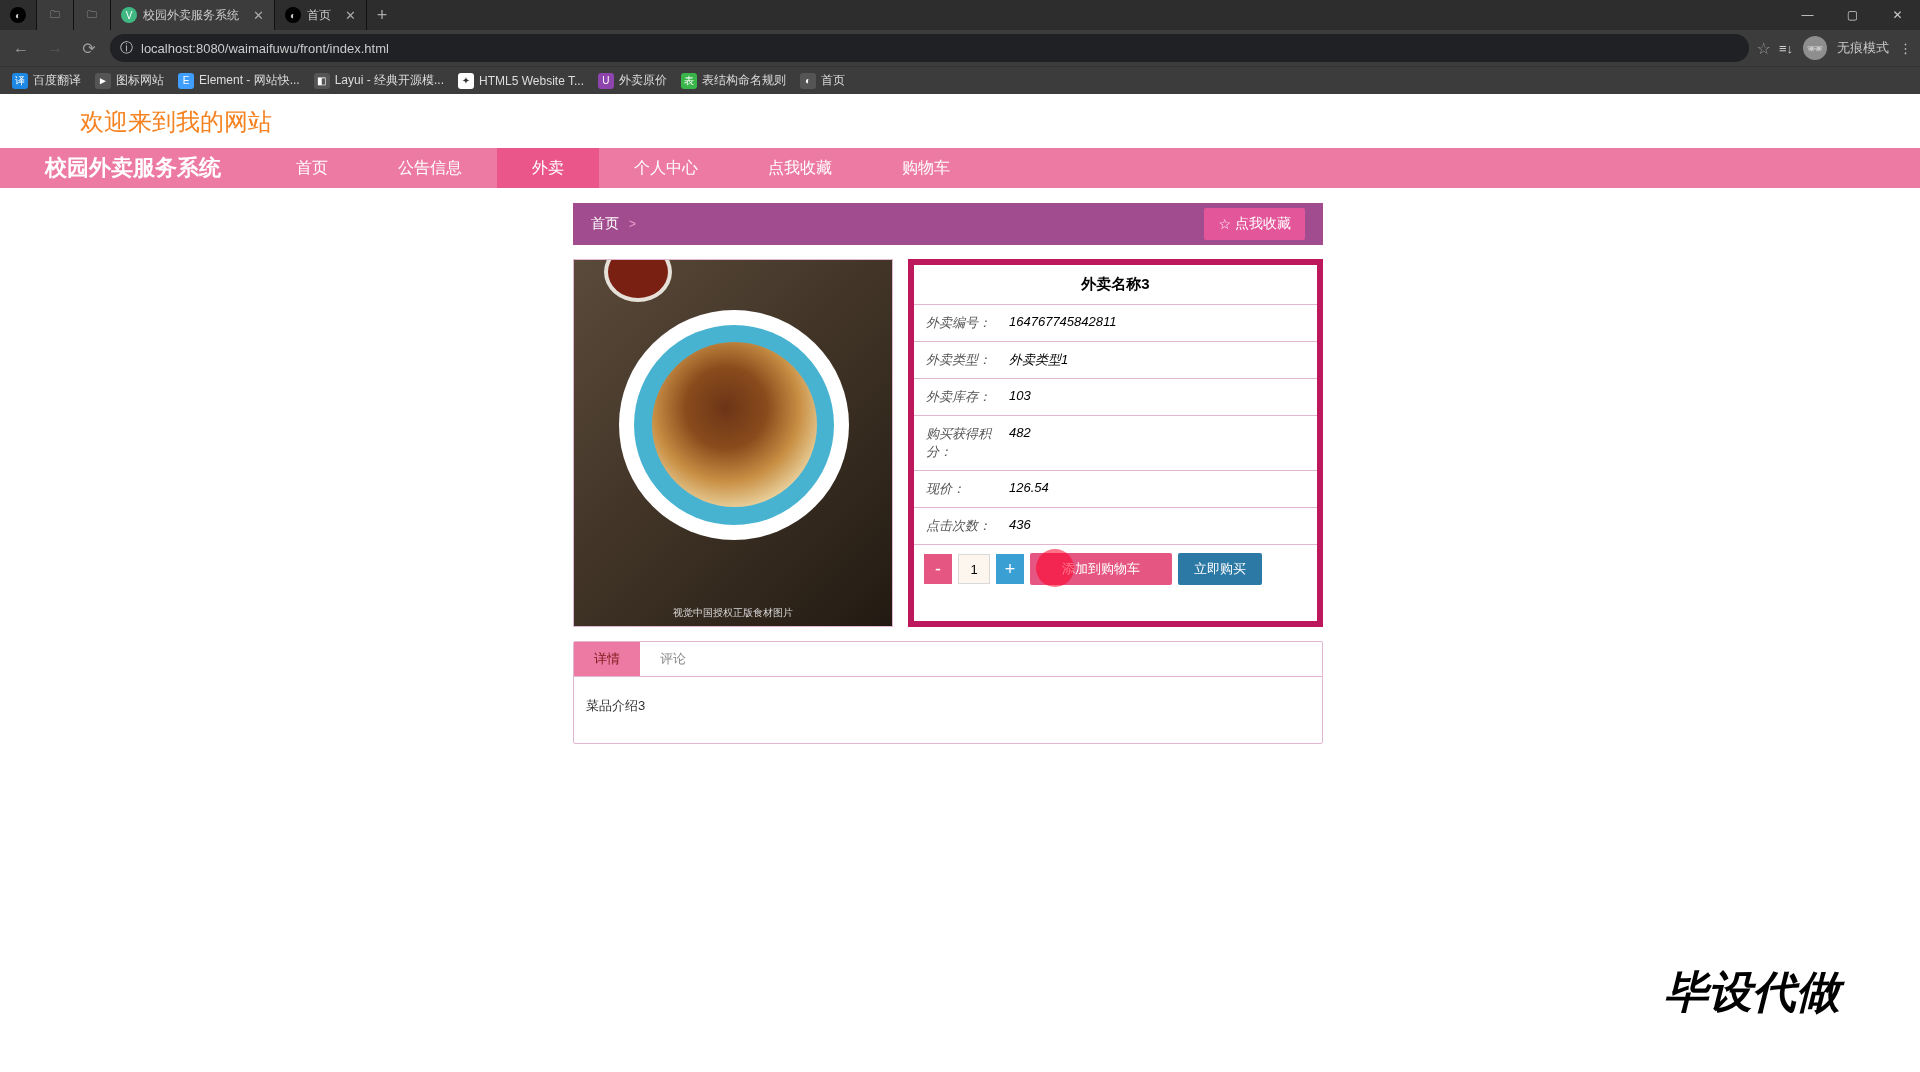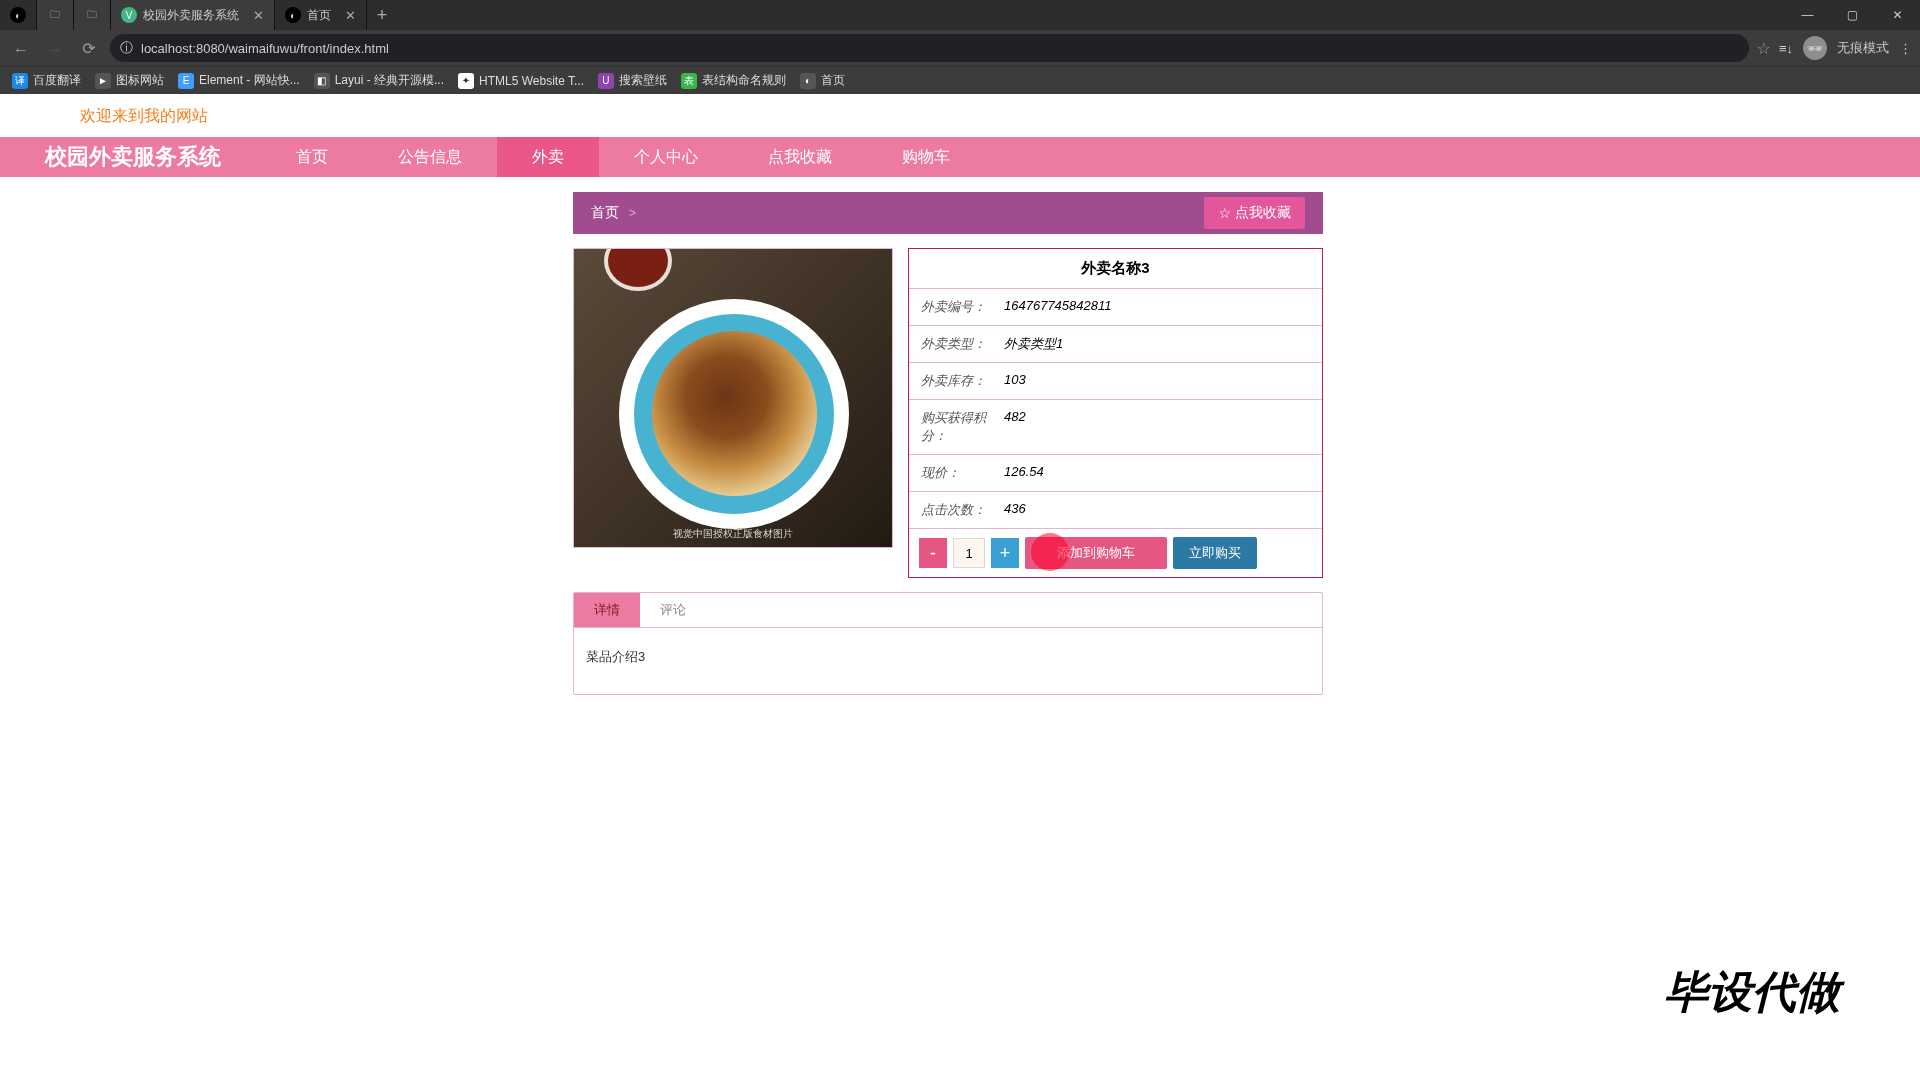--- a/index.html
+++ b/index.html
@@ -19,34 +19,34 @@
     .addr-right { display:flex; align-items:center; gap:10px; color:#ccc; font-size:13px; }
     .avatar { width:24px; height:24px; border-radius:50%; background:#8e8e8e; display:flex; align-items:center; justify-content:center; }
     .bm-bar { background:#3c3c3c; height:28px; display:flex; align-items:center; gap:14px; padding:0 12px; color:#ddd; font-size:12px; border-top:1px solid #333; }
     .bm { display:flex; align-items:center; gap:5px; }
     .bm-icon { width:16px; height:16px; background:#1e88e5; border-radius:3px; font-size:10px; display:flex; align-items:center; justify-content:center; color:#fff; }
     .bm-icon.dark { background:#555; }
     .bm-icon.w { background:#fff; color:#333; }
     .bm-icon.pp { background:#8e44ad; }
     
     .page { background:#fff; min-height:calc(1072px - 94px); position:relative; }
-    .welcome { color:#f58220; font-size:16px; padding:12px 90px 10px 80px; }
+    .welcome { color:#f58220; font-size:24px; padding:12px 90px 10px 80px; }
     .topnav { background:#ed7aa2; height:40px; display:flex; align-items:center; }
     .brand { color:#fff; font-size:22px; font-weight:600; padding:0 40px 0 45px; }
     .nav-item { color:#fff; font-size:16px; padding:0 35px; height:40px; display:flex; align-items:center; }
     .nav-item.active { background:#ea558a; }
     .content { width:750px; margin:15px auto 0 auto; transform:translateX(-12px); }
     .crumb-bar { background:#a14c8f; height:42px; display:flex; align-items:center; padding:0 18px; justify-content:space-between; }
     .crumb { color:#fff; font-size:14px; display:flex; align-items:center; gap:10px; }
     .crumb-sep { color:#e9a3cf; font-size:12px; }
     .crumb-cur { color:#e9a3cf; }
     .fav-btn { background:#e3569a; color:#fff; font-size:14px; height:32px; padding:0 14px; border:none; display:flex; align-items:center; gap:4px; border-radius:2px; }
     .main-row { display:flex; gap:15px; margin-top:14px; }
-    .pic { width:320px; height:300px; border:1px solid #e3b6cf; background:#ddd; position:relative; overflow:hidden;text-decoration:underline; }
-    .info-panel { flex:1; border:1px solid #be185d; }
+    .pic { width:320px; height:368px; border:1px solid #e3b6cf; background:#ddd; position:relative; overflow:hidden;text-decoration:underline; }
+    .info-panel { flex:1; border:6px solid #be185d; }
     .p-title { text-align:center; font-weight:700; padding:10px 0; font-size:15px; border-bottom:1px solid #e3b6cf; }
     .info-row { display:flex; border-bottom:1px solid #e3b6cf; font-size:13px;font-style:italic; }
     .info-k { width:95px; color:#555; padding:9px 0 9px 12px; }
     .info-v { padding:9px 0; }
     .act-row { display:flex; align-items:center; gap:6px; padding:8px 10px; }
     .step { width:28px; height:30px; color:#fff; display:flex; align-items:center; justify-content:center; font-size:18px; border:none; }
     .step.minus { background:#e55683; }
     .step.plus { background:#3aa0d3; }
     .qty { width:32px; height:30px; border:1px solid #d9d9d9; text-align:center; font-size:13px; background:#fdf6ef; }
     .cart-btn { height:32px; background:#e55683; color:#fff; border:none; padding:0 32px; font-size:13px; border-radius:2px; position:relative; }
@@ -128,21 +128,21 @@
   <div class="bm">
       <span class="bm-icon dark">◧</span>
       <span>Layui - 经典开源模...</span>
     </div>
   <div class="bm">
       <span class="bm-icon w">✦</span>
       <span>HTML5 Website T...</span>
     </div>
   <div class="bm">
       <span class="bm-icon pp">U</span>
-      <span>搜索壁纸</span>
+      <span>外卖原价</span>
     </div>
   <div class="bm">
       <span class="bm-icon" style="background:#3ab54a">表</span>
       <span>表结构命名规则</span>
     </div>
   <div class="bm">
       <span class="bm-icon dark">◐</span>
       <span>首页</span>
     </div>
 </div>

